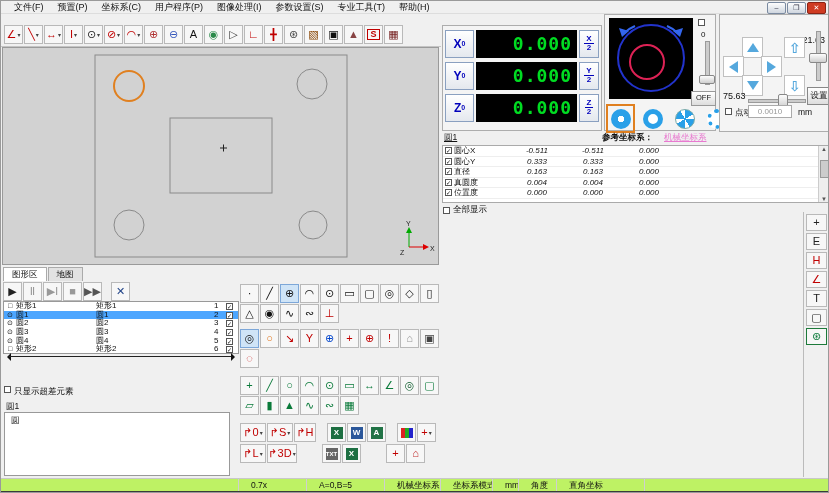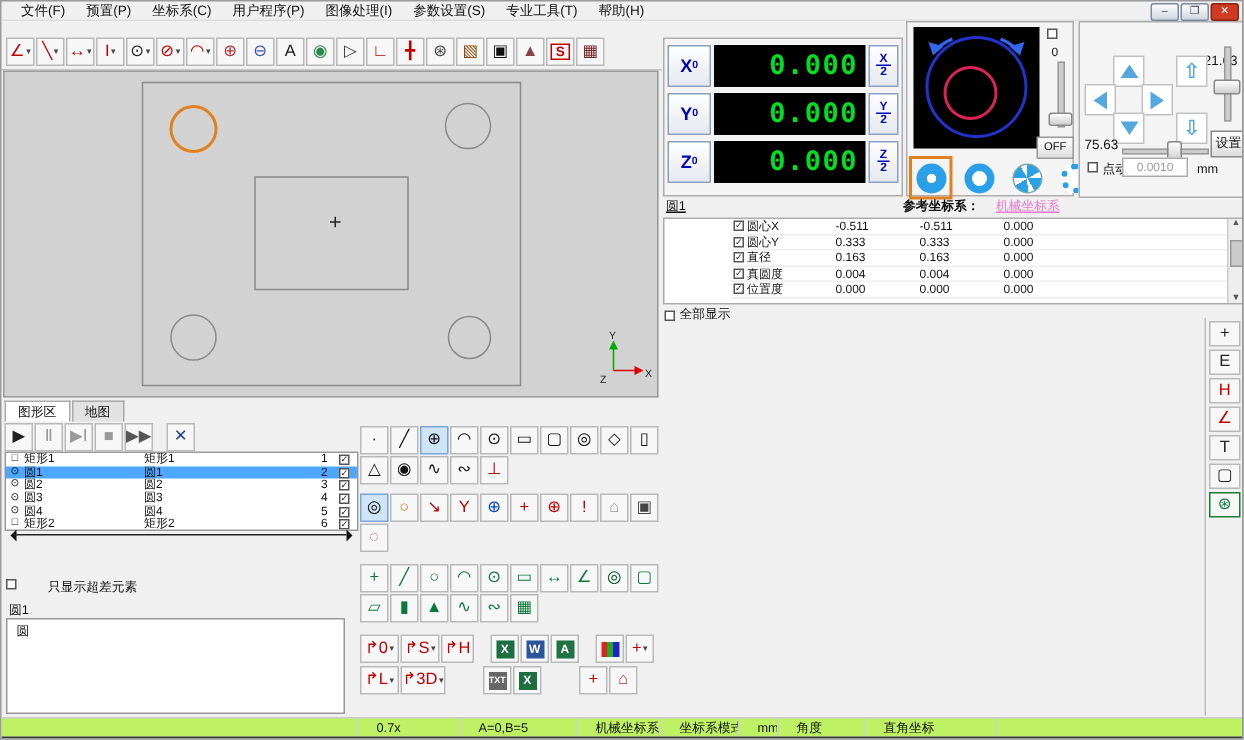--- a/index.html
+++ b/index.html
@@ -40,21 +40,21 @@
   .playbar{position:absolute;left:2px;top:282px;width:234px;height:17px;display:flex;align-items:center;}
   .elist{position:absolute;left:2px;top:300px;width:236px;height:53px;background:#fff;border:1px solid #999;
          font-size:8px;box-sizing:border-box;overflow:hidden;}
   .erow{display:grid;grid-template-columns:12px 80px 118px 12px 12px;align-items:center;height:8.7px;line-height:8.7px;}
   .erow.sel{background:#4da6ff;}
   .eicon{text-align:center;font-size:7px;}
   .cb{width:7px;height:7px;border:1px solid #555;background:#fff;font-size:6px;line-height:6px;text-align:center;display:inline-block;box-sizing:border-box;}
   .hscroll{position:absolute;left:2px;top:352px;width:236px;height:8px;}
   .hscroll .line{position:absolute;left:6px;top:3px;width:222px;height:1px;background:#222;}
   .harrow{position:absolute;top:0;width:0;height:0;border:4px solid transparent;}
-  .filter{position:absolute;left:3px;top:385px;display:flex;align-items:flex-start;gap:21px;font-size:8.5px;}
+  .filter{position:absolute;left:3px;top:385px;display:flex;align-items:flex-start;gap:3px;font-size:8.5px;}
   .dtitle{position:absolute;left:5px;top:400px;font-size:8.5px;}
   .dbox{position:absolute;left:3px;top:411px;width:226px;height:64px;background:#fff;border:1px solid #999;font-size:8.5px;box-sizing:border-box;}
   .drow{display:grid;grid-template-columns:65px auto;padding:2px 0 0 6px;}
   
   .toolbox{position:absolute;left:239px;top:283px;width:200px;}
   .tb-row{display:flex;margin-bottom:1px;}
   
   .dro{position:absolute;left:441px;top:24px;width:160px;height:106px;background:#f4f4f4;border:1px solid #adadad;box-sizing:border-box;}
   .dro-row{display:flex;align-items:center;margin:3px 2px 0 2px;height:29px;}
   .dro-btn{width:29px;height:28px;border:1px solid #8aa0c0;background:linear-gradient(#fff,#e4e8ee);
@@ -94,23 +94,23 @@
           background:linear-gradient(#fff,#ddd);font-size:8.5px;text-align:center;line-height:15px;}
   .stepinput{position:absolute;left:28px;top:90px;width:44px;height:13px;border:1px solid #aaa;background:#fff;
              font-size:8px;color:#999;text-align:center;line-height:12px;box-sizing:border-box;}
   
   .mhead{position:absolute;left:441px;top:131px;width:388px;height:12px;font-size:8.5px;}
   .mtable{position:absolute;left:441px;top:144px;width:388px;height:58px;background:#fff;border:1px solid #aaa;
           font-size:8px;box-sizing:border-box;overflow:hidden;}
   .trow{display:grid;grid-template-columns:70px 56px 56px 56px 48px 48px 44px auto;border-bottom:1px solid #eee;}
   .trow.head{height:12px;line-height:12px;background:#f4f4f4;border-bottom:1px solid #ccc;font-size:8.5px;}
   .trow.head div{text-align:center;}
-  .trow.data{height:9.5px;line-height:9.5px;margin-left:44px;}
+  .trow.data{height:9.5px;line-height:9.5px;}
   .tname{display:flex;align-items:center;gap:2px;padding-left:2px;}
-  .tval{text-align:left;padding-right:8px;}
+  .tval{text-align:center;padding-right:8px;font-style:italic;}
   .vscroll{position:absolute;right:0;top:0;width:10px;height:56px;background:#eee;border-left:1px solid #ccc;font-size:6px;text-align:center;color:#555;}
   .vthumb{position:absolute;left:1px;top:14px;width:7px;height:16px;background:#ccc;border:1px solid #999;}
   .showall{position:absolute;left:442px;top:203px;display:flex;gap:3px;align-items:center;font-size:8.5px;}
   
   .view2{position:absolute;left:440px;top:211px;width:362px;height:265px;background:#fff;border:1px solid #b0b0b0;box-sizing:border-box;overflow:hidden;}
   .vline{position:absolute;left:185px;top:0;width:1px;height:265px;background:#ff5a5a;}
   .hline{position:absolute;left:0;top:136px;width:362px;height:1px;background:#ff5a5a;}
   .zoomlab{position:absolute;left:5px;top:3px;color:#00bb00;font-weight:bold;font-size:9px;}
   .scalelab{position:absolute;left:38px;top:0px;width:70px;text-align:center;color:#ee3333;font-size:9px;font-weight:bold;}
   .sbar{position:absolute;left:38px;top:12px;width:70px;height:1px;background:#ee3333;}
@@ -703,18 +703,18 @@
       </div>
     </div>
 
   <div class="statusbar" id="statusbar">
       <div class="sseg" style="width: 238px;"></div>
       <div class="sseg" style="width: 68px;">0.7x</div>
       <div class="sseg" style="width: 78px;">A=0,B=5</div>
       <div class="sseg" style="width: 56px;">机械坐标系</div>
       <div class="sseg" style="width: 52px;">坐标系模式2</div>
       <div class="sseg" style="width: 26px;">mm</div>
-      <div class="sseg" style="width: 58px;">角度</div>
+      <div class="sseg" style="width: 38px;">角度</div>
       <div class="sseg" style="width: 88px;">直角坐标</div>
       <div class="sseg" style="flex: 1 1 0%;"></div>
     </div>
   <div class="bstrip"></div>
 </div>
 
 </body></html>

